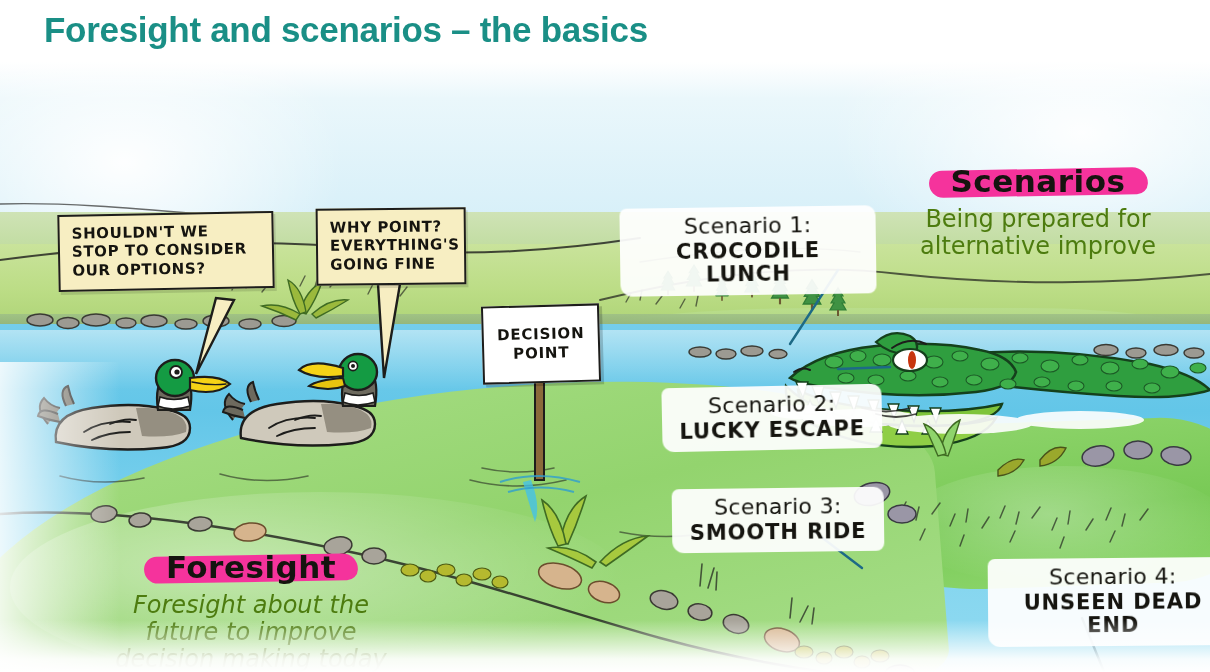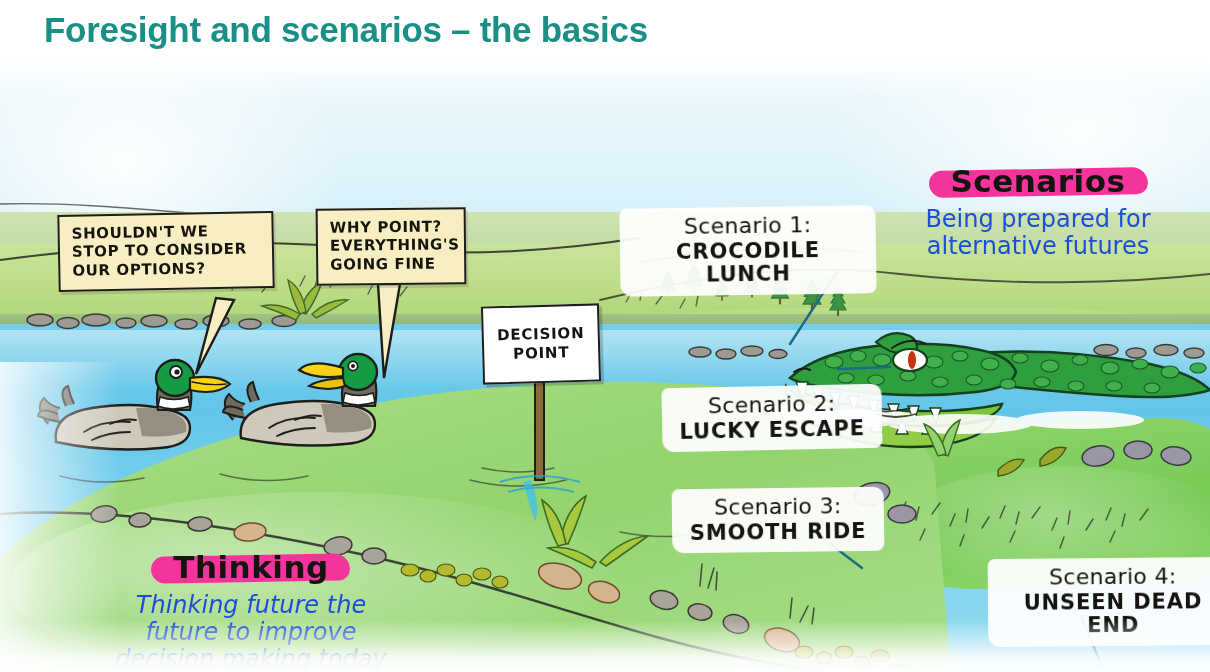--- a/index.html
+++ b/index.html
@@ -179,21 +179,21 @@
   }
   .pink-head::before{
     content:"";position:absolute;left:0;top:7px;right:0;bottom:6px;
     background:#f5339c;
     border-radius:16px 22px 14px 20px;
     transform:rotate(-1deg) skewX(-3deg);
     z-index:-1;
   }
   .pink-body{
     font-family:"DejaVu Sans",sans-serif;
-    font-size:24px;color:#1d4ed8;line-height:1.12;
+    font-size:24px;color:#4d7c0f;line-height:1.12;
     margin-top:4px;
   }
   #scenarios-block{left:888px;top:100px;width:300px;text-align:center;}
   #scenarios-block .pink-body{text-align:center;}
   #foresight-block{left:86px;top:486px;width:330px;text-align:center;}
   #foresight-block .pink-body{text-align:center;font-style:italic;}
 
   .l2{display:block;}
 </style>
 </head>
@@ -570,27 +570,27 @@
     </div>
     <div class="scenario" id="scenario4">
       <span class="scen-top">Scenario 4:</span>
       <span class="scen-bot">UNSEEN DEAD END</span>
     </div>
 
     <div class="bigblock" id="scenarios-block">
       <div class="pink-head">Scenarios</div>
       <div class="pink-body">
         <span class="l2">Being prepared for</span>
-        <span class="l2">alternative futures</span>
+        <span class="l2">alternative improve</span>
       </div>
     </div>
 
     <div class="bigblock" id="foresight-block">
-      <div class="pink-head">Thinking</div>
+      <div class="pink-head">Foresight</div>
       <div class="pink-body">
-        <span class="l2">Thinking future the</span>
+        <span class="l2">Foresight about the</span>
         <span class="l2">future  to improve</span>
         <span class="l2">decision making today</span>
       </div>
     </div>
 
   </div>
 </div>
 
 </body></html>

